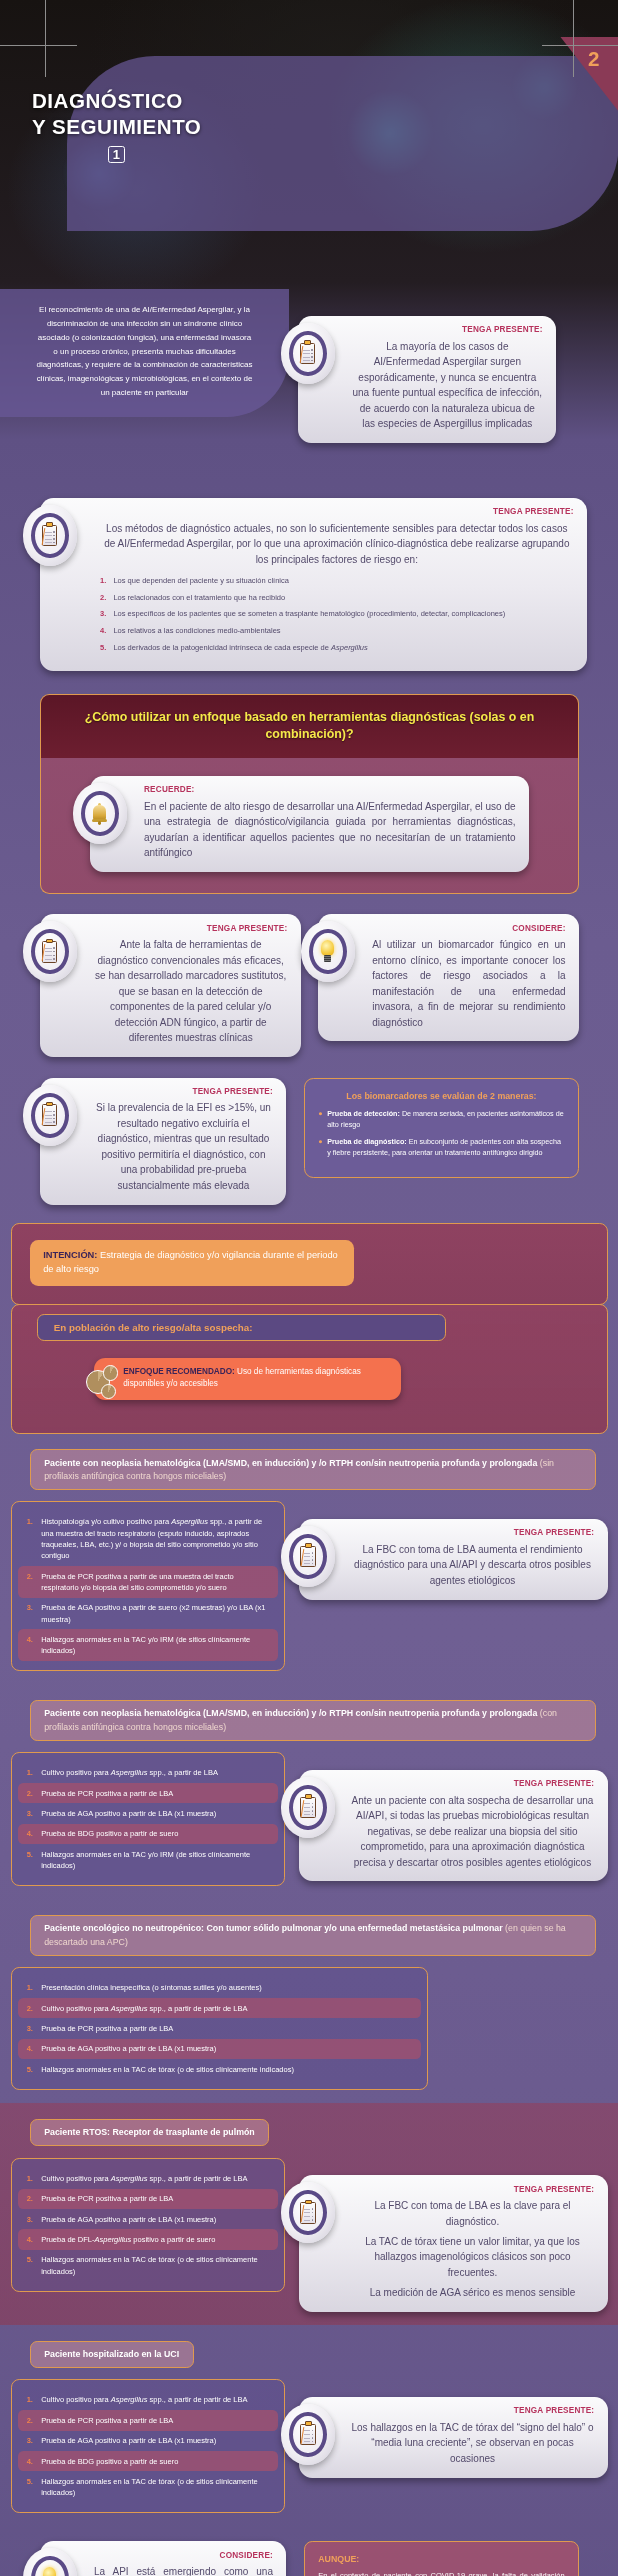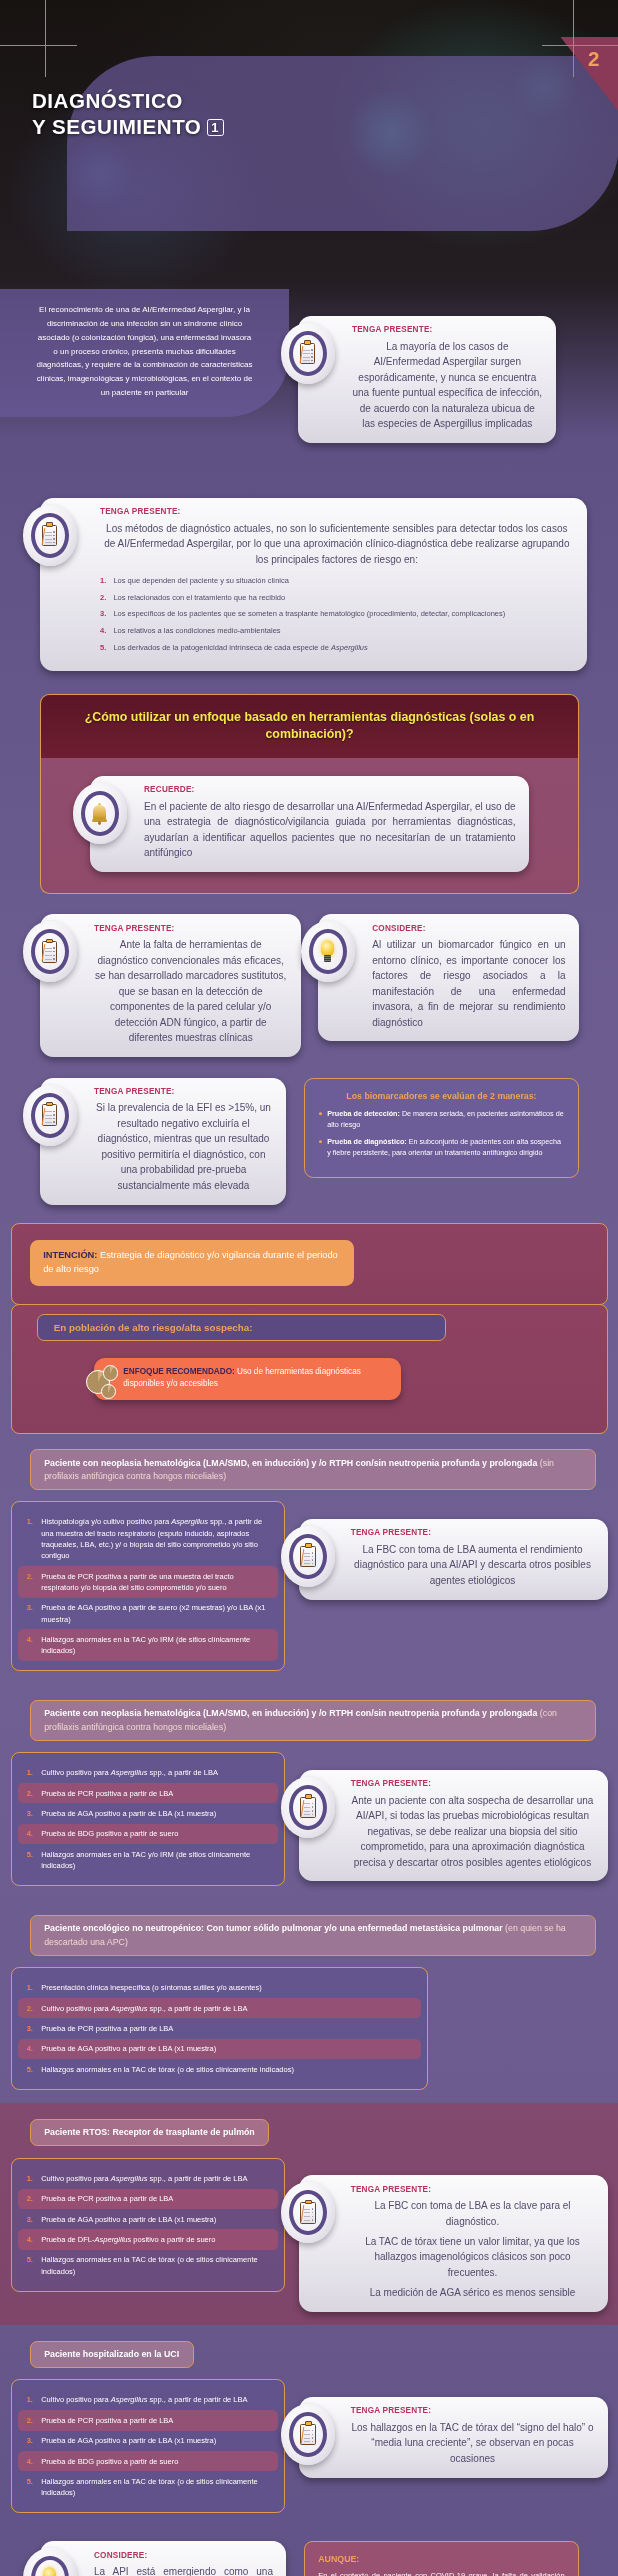--- a/index.html
+++ b/index.html
@@ -52,21 +52,21 @@
     background: rgba(104,88,150,.72);
     border-top-left-radius: 88px;
     border-bottom-right-radius: 88px;
     z-index:3;
   }
   .hero-title{
     position:absolute; left:32px; top:88px; z-index:10;
     font-size:20.6px; font-weight:bold; letter-spacing:0.5px; line-height:1.28;
     text-shadow: 0 1px 3.6px rgba(0,0,0,.65);
   }
-  .hero-title .l2{ display:flex; align-items:center; gap:5.2px; }
+  .hero-title .l2{ display:flex; align-items:center; gap:5.2px;flex-direction:column; }
   .numbox{
     display:inline-flex; align-items:center; justify-content:center;
     width:17px; height:17px; border:1.5px solid #fff; border-radius:2.6px;
     font-size:13px; line-height:1;
   }
   .subtitle-wrap{
     position:absolute; left:31px; right:0; top:179px; z-index:10;
     padding-left:9.3px; border-left:1px solid #f0a05a;
   }
   .subtitle-wrap:after{
@@ -92,21 +92,21 @@
   
   .bubble{
     position:relative;
     background: linear-gradient(180deg,#fbfbfc 0%, #eceaf0 52%, #d9d6e0 100%);
     border-radius:13.4px;
     box-shadow: 0 3.6px 7.2px rgba(0,0,0,.33);
     padding:9.3px 13.4px 11.3px 13.4px;
   }
   .bubble.with-icon{ padding-left:54px; min-height:72px; }
   .bubble-title{
-    color:#b6325c; font-weight:bold; font-size:8.2px; text-align:left;
+    color:#b6325c; font-weight:bold; font-size:8.2px; text-align:right;
     letter-spacing:0.2px; margin-bottom:4.6px;
   }
   .bubble-title.left{ text-align:left; }
   .bubble-body{ color:#534a6b; font-size:10px; line-height:1.55; text-align:center; }
   .bubble-body.just{ text-align:justify; }
   .bubble-body p+p{ margin-top:4.6px; }
   .bubble-icon{
     position:absolute; left:-17.5px; top:7.2px; width:54px; height:61px;
     border-radius:27px/30px;
     background: radial-gradient(ellipse at 40% 30%, #ffffff 0%, #efedf2 55%, #cfcbd8 100%);

